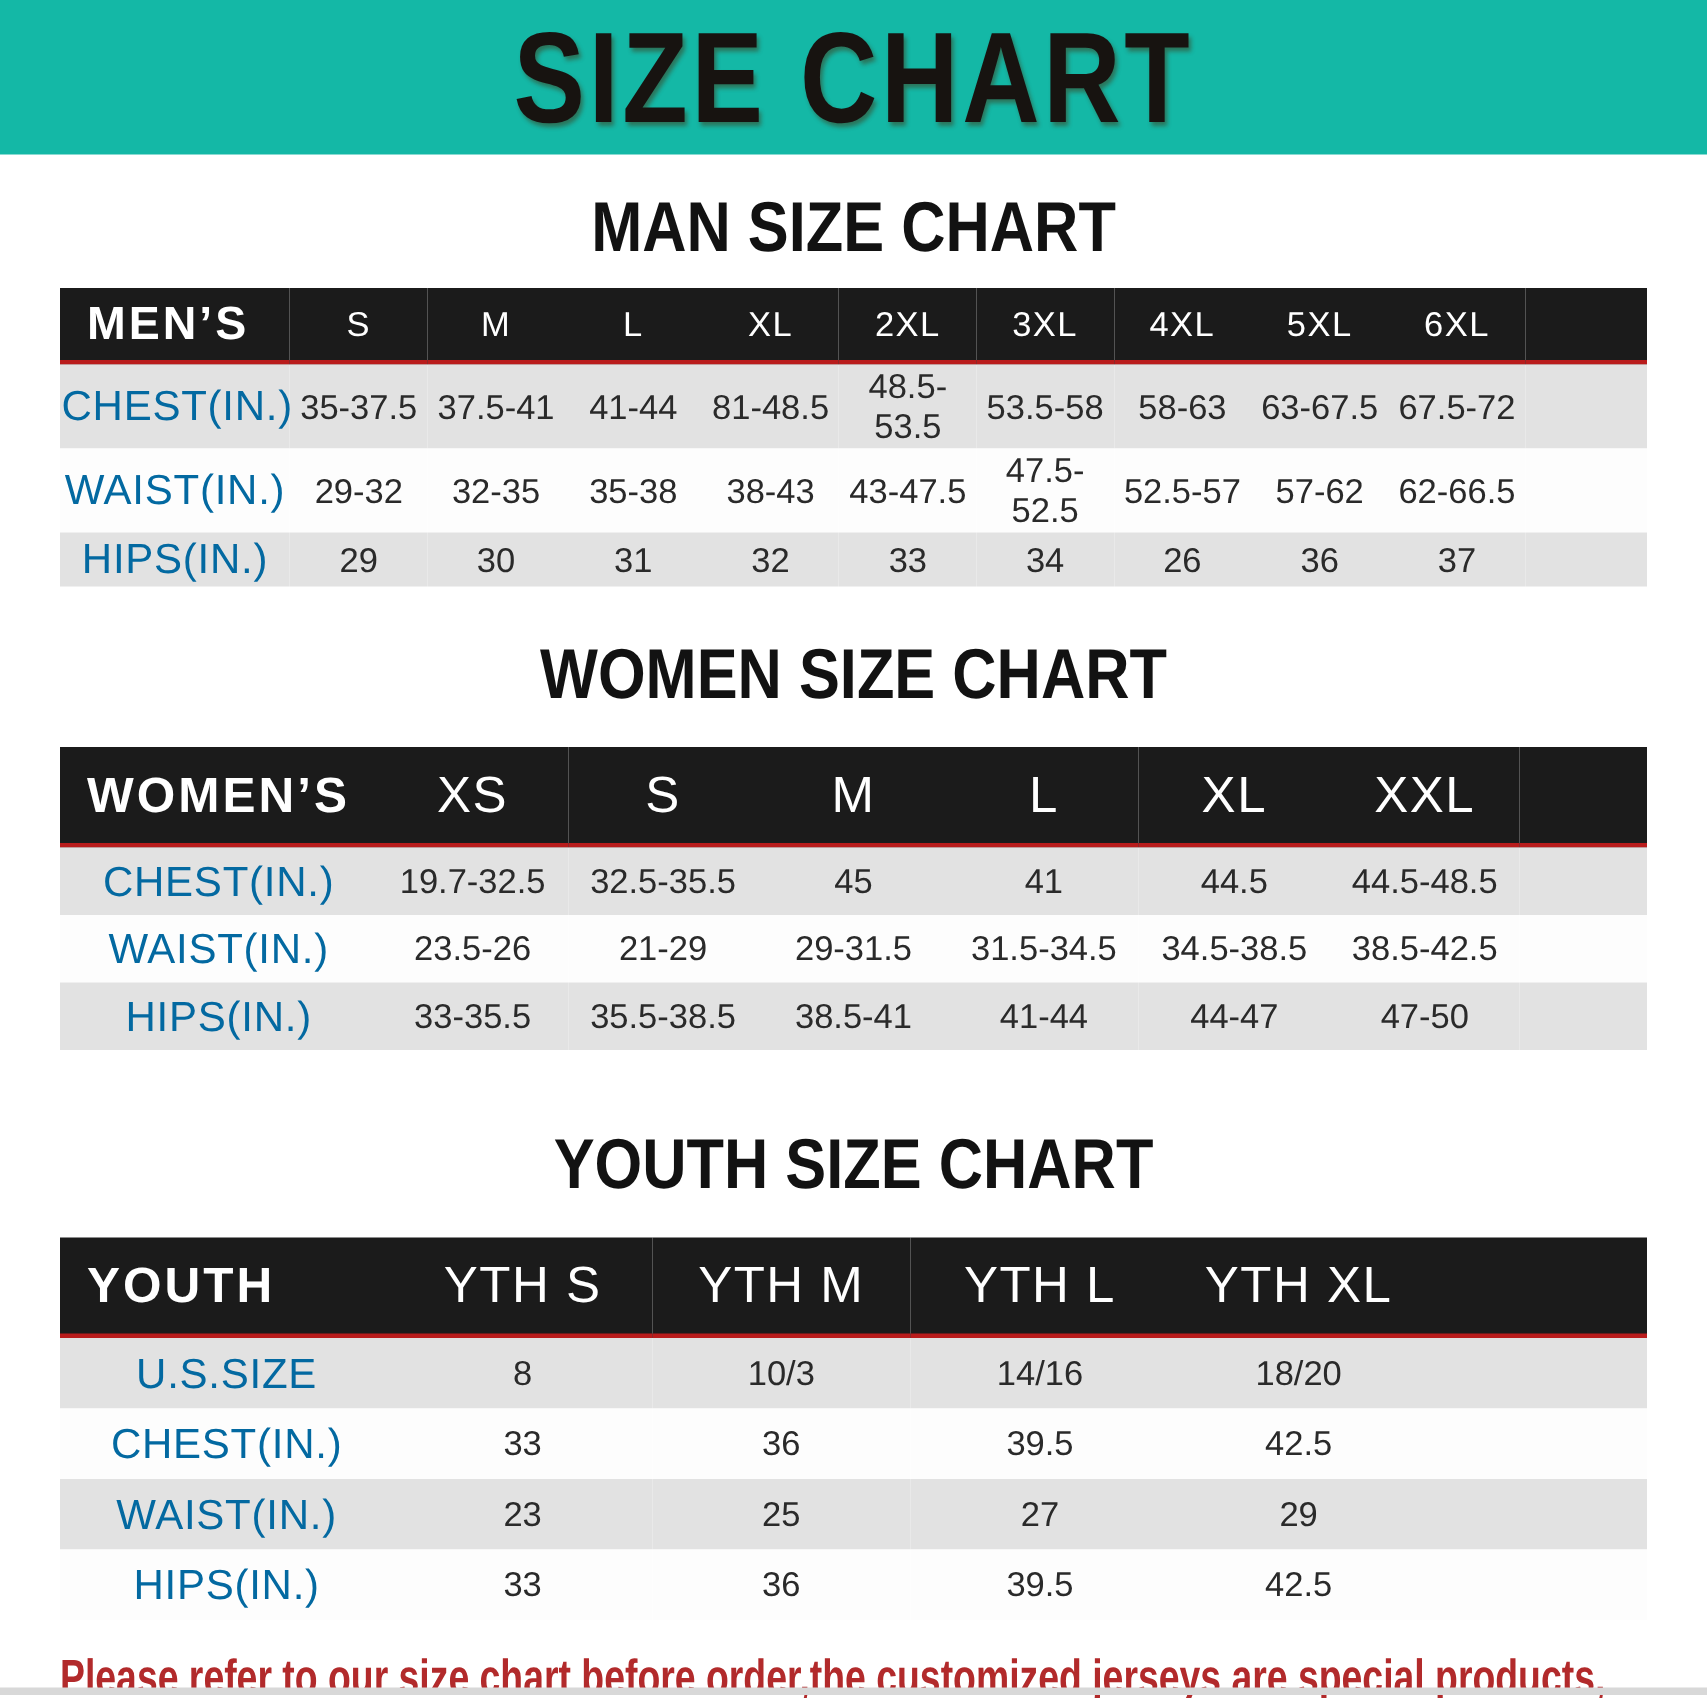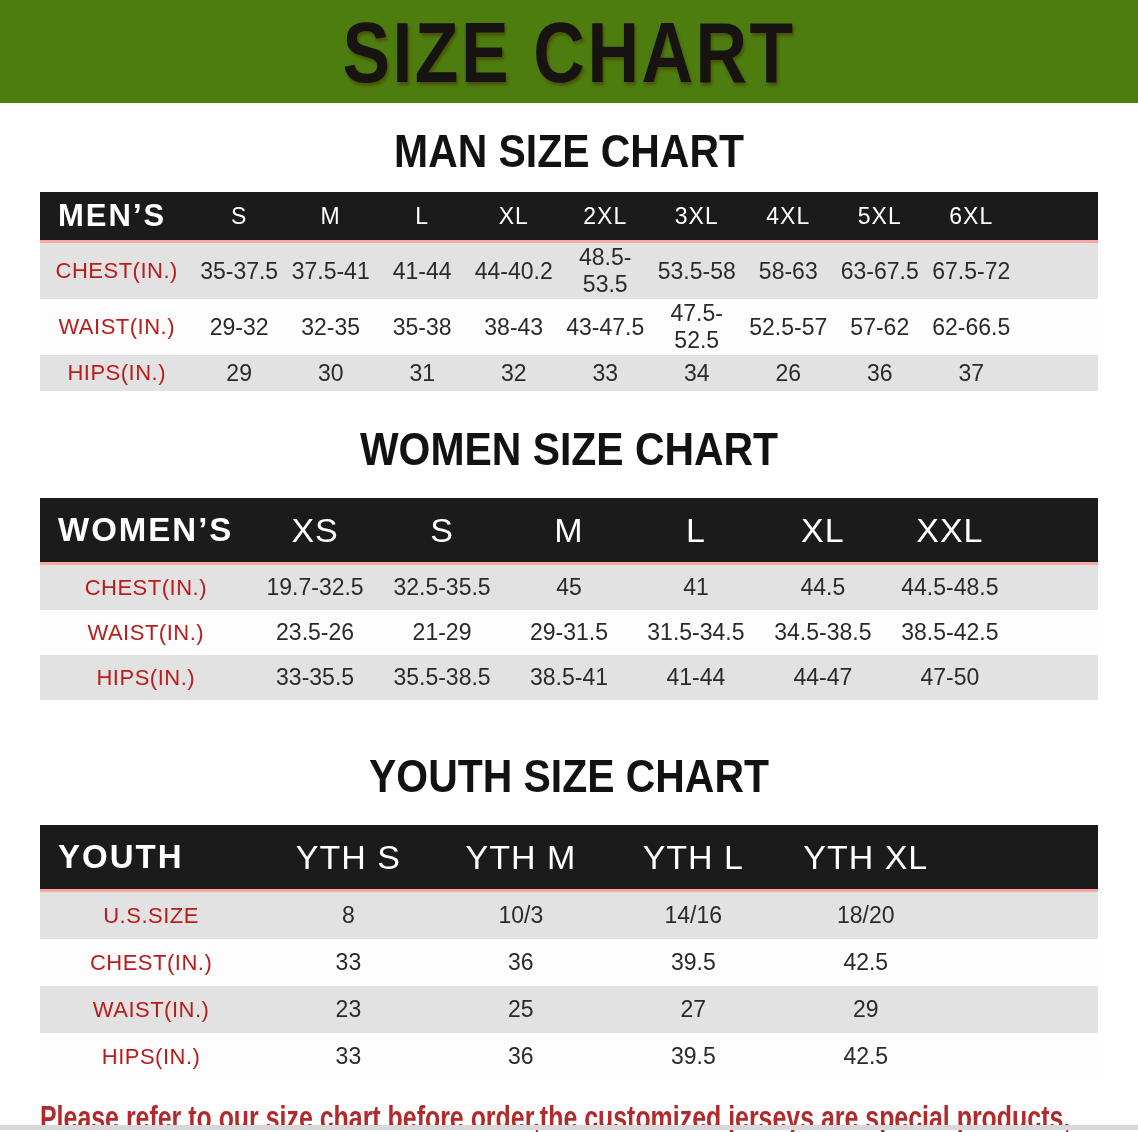--- a/index.html
+++ b/index.html
@@ -7,21 +7,21 @@
     width: 1138px; height: 1132px;
     background: #ffffff;
     font-family: "Liberation Sans", sans-serif;
     position: relative;
     overflow: hidden;
   }
 
   
   .banner {
     height: 103px;
-    background: #4d7c0f;
+    background: #14b8a6;
     display: flex; align-items: center; justify-content: center;
   }
   .banner h1 {
     margin: 0; line-height: 1;
     font-size: 86px; font-weight: bold;
     color: #171310;
     letter-spacing: 3px;
     transform: scaleX(0.83);
     text-shadow: 2px 3px 3px rgba(70, 35, 0, 0.45);
     white-space: nowrap;
@@ -46,40 +46,40 @@
     margin-left: 40px;
     border-collapse: separate;
     border-spacing: 0;
     table-layout: fixed;
   }
   thead th {
     background: #1B1B1B;
     color: #ffffff;
     font-weight: normal;
     text-align: center;
-    border-bottom: 3px solid #fca5a5;
+    border-bottom: 3px solid #b91c1c;
     letter-spacing: 1px;
   }
   thead th.row-label {
     font-weight: bold;
     text-align: left;
     padding-left: 18px;
     letter-spacing: 2px;
   }
   .section--men   thead th { height: 46px; font-size: 23px; }
   .section--men   thead th.row-label { font-size: 31px; }
   .section--women thead th, .section--youth thead th { height: 62px; font-size: 34px; }
   .section--women thead th.row-label, .section--youth thead th.row-label { font-size: 33px; }
 
   tbody td {
     text-align: center;
     color: #2A2A2A;
     font-size: 23px;
   }
-  tbody td.row-label { font-size: 22px; color: #b91c1c; letter-spacing: 0.5px; }
+  tbody td.row-label { font-size: 28px; color: #0369a1; letter-spacing: 0.5px; }
   .section--men   tbody td { height: 34px; }
   .section--women tbody td { height: 43px; }
   .section--youth tbody td { height: 45px; }
   tbody tr:nth-child(odd)  td { background: #E2E2E2; }
   tbody tr:nth-child(even) td { background: #FDFDFD; }
 
   
   .section--men   col.label-col  { width: 14.5%; }
   .section--men   col.size-col   { width: 8.65%; }
   .section--men   col.filler-col { width: 7.65%; }
@@ -148,21 +148,21 @@
             <th>6XL</th>
             <th></th>
           </tr>
         </thead>
         <tbody>
           <tr>
             <td class="row-label">CHEST(IN.)</td>
             <td>35-37.5</td>
             <td>37.5-41</td>
             <td>41-44</td>
-            <td>44-40.2</td>
+            <td>81-48.5</td>
             <td>48.5-53.5</td>
             <td>53.5-58</td>
             <td>58-63</td>
             <td>63-67.5</td>
             <td>67.5-72</td>
             <td></td>
           </tr>
           <tr>
             <td class="row-label">WAIST(IN.)</td>
             <td>29-32</td>

